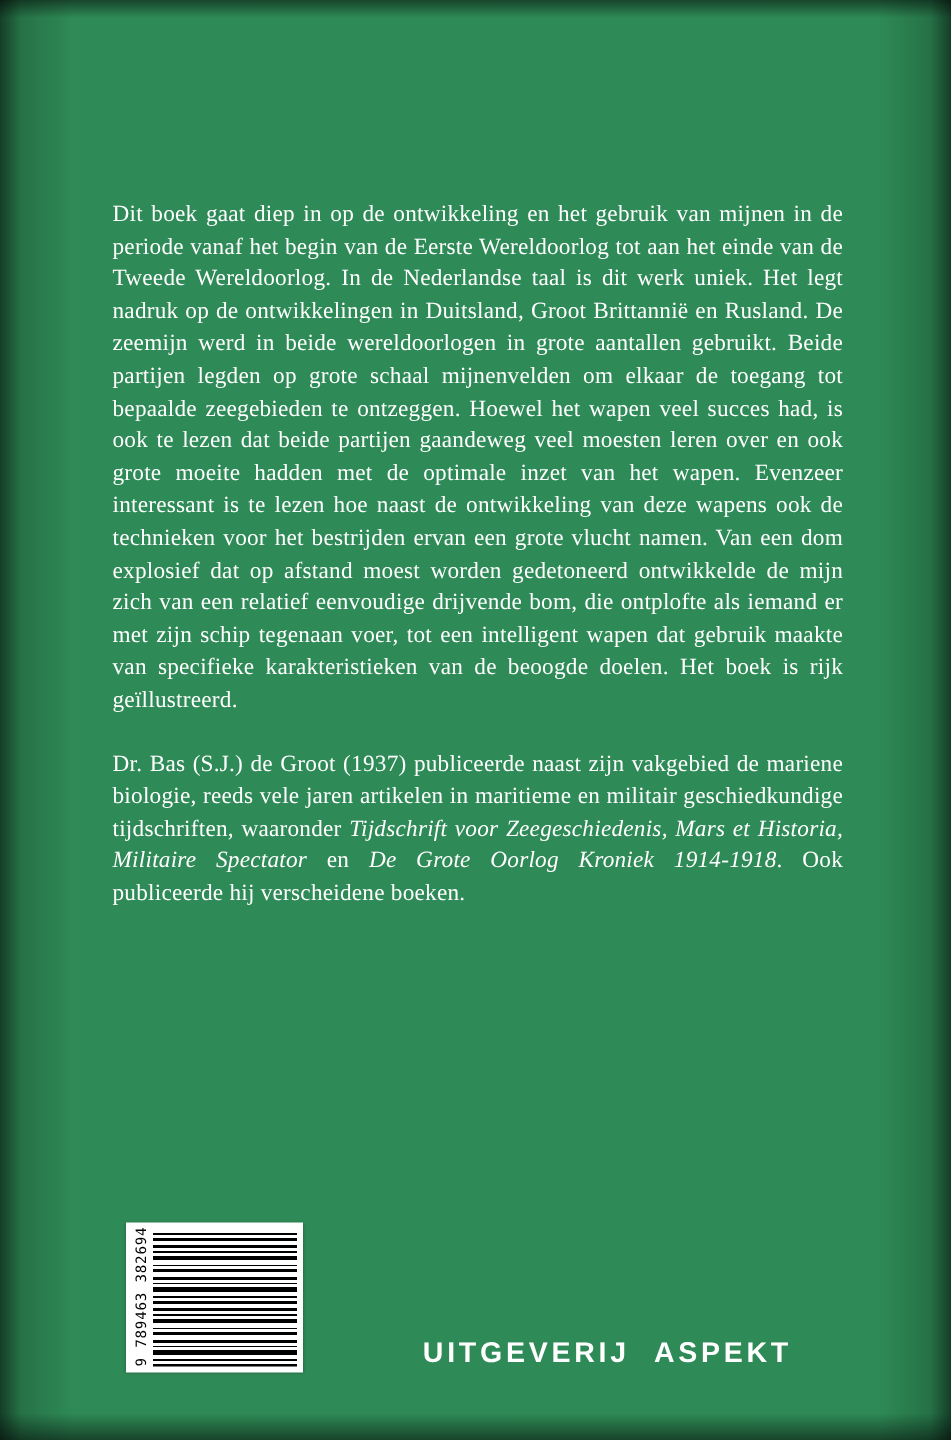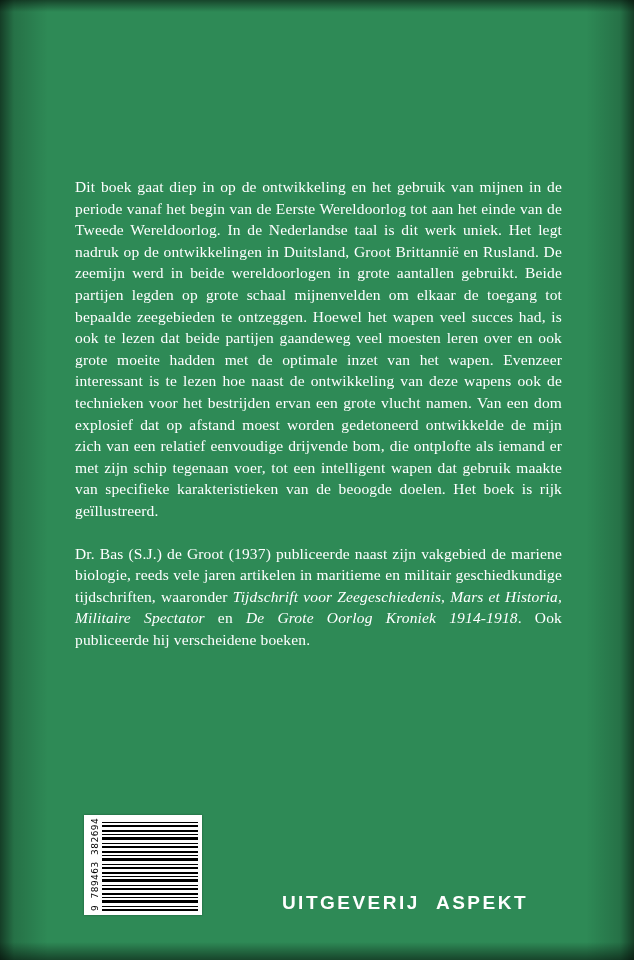--- a/index.html
+++ b/index.html
@@ -30,21 +30,20 @@
   .text-block {
     position: absolute;
     left: 75px;
     width: 487px;
     top: 132px;
     color: var(--text, #ffffff);
     font-size: 15.5px;
     line-height: 21.6px;
     text-align: justify;
     letter-spacing: 0.15px;
-    margin-top: 44px;
   }
   .text-block p { margin: 0 0 21px 0; }
   .text-block em { font-style: italic; }
 
   
   .barcode-box {
     position: absolute;
     left: 84px;
     bottom: 45px;
     width: 118px;

